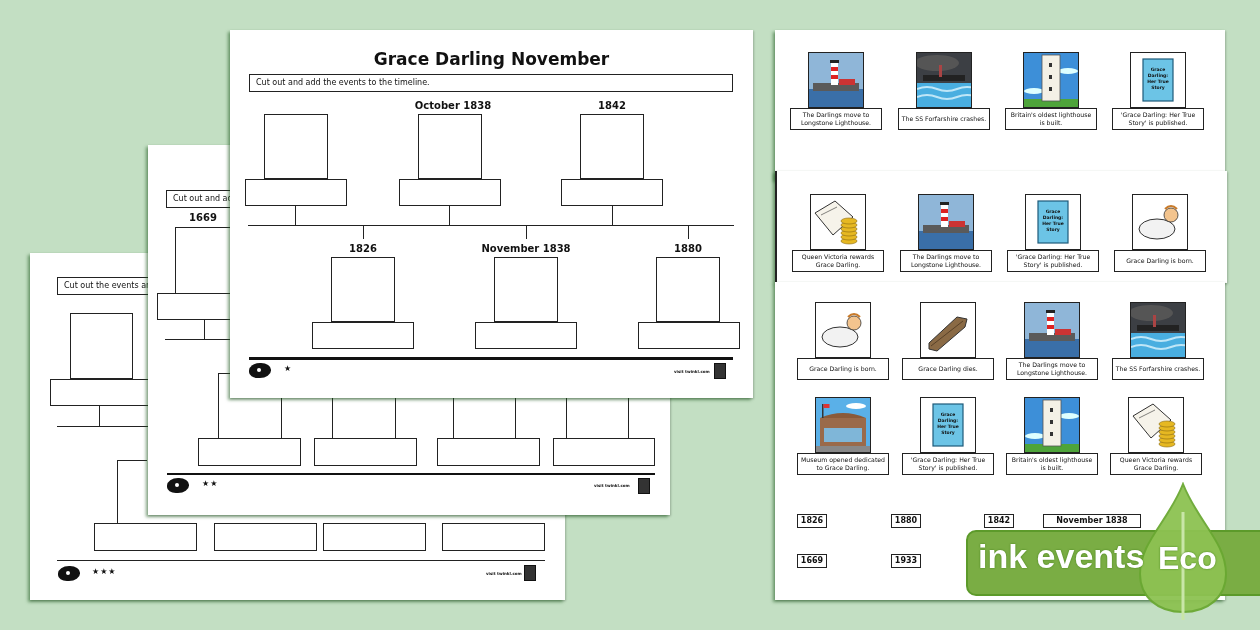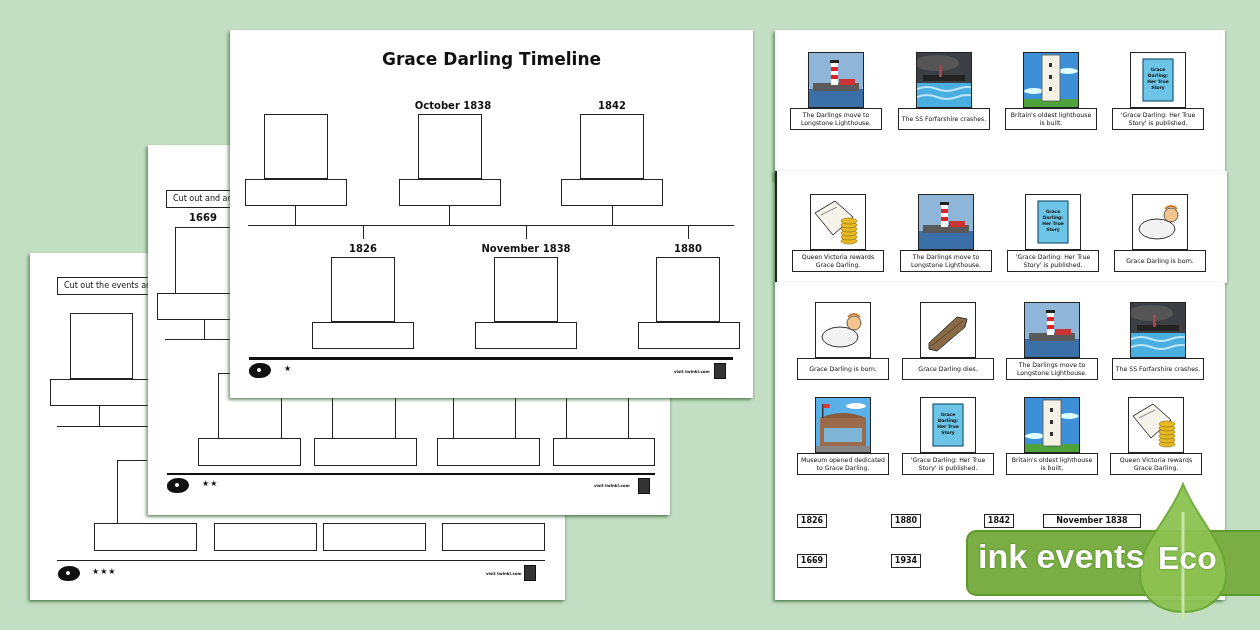--- a/index.html
+++ b/index.html
@@ -70,21 +70,22 @@
   <div class="box" style="left:289px;top:293px;width:103px;height:28px;"></div>
   <div class="box" style="left:405px;top:293px;width:102px;height:28px;"></div>
   <div class="footer-bar" style="left:19px;top:328px;width:488px;height:2px;"></div>
   <div class="blob" style="left:19px;top:333px;"></div>
   <div class="stars" style="left:54px;top:334px;">★★</div>
   <div class="logo-txt" style="left:446px;top:338px;">visit twinkl.com</div>
   <div class="logo-ic" style="left:490px;top:333px;"></div>
 </div>
 
 <div class="page" style="left:230px;top:30px;width:523px;height:368px;">
-  <div class="title" style="left:0;top:19px;width:523px;">Grace Darling Timeline</div>
+  <div class="title" style="left:0;top:19px;width:523px;">Grace Darling November</div>
+  <div class="instr" style="left:19px;top:44px;width:484px;height:18px;">Cut out and add the events to the timeline.</div>
 
   <div class="date" style="left:15px;top:70px;width:100px;margin-top:24px;">1815</div>
   <div class="box" style="left:34px;top:84px;width:64px;height:65px;"></div>
   <div class="box" style="left:15px;top:149px;width:102px;height:27px;"></div>
   <div class="vl" style="left:65px;top:176px;height:19px;"></div>
 
   <div class="date" style="left:163px;top:70px;width:120px;">October 1838</div>
   <div class="box" style="left:188px;top:84px;width:64px;height:65px;"></div>
   <div class="box" style="left:169px;top:149px;width:102px;height:27px;"></div>
   <div class="vl" style="left:219px;top:176px;height:19px;"></div>
@@ -323,21 +324,21 @@
             </g>
           </svg></div>
         <div class="cap" style="left: -18px; top: 56px; width: 92px; height: 22px;">Queen Victoria rewards Grace Darling.</div>
       </div>
     </div>
   <div class="tag" style="left:22px;top:232px;width:30px;">1826</div>
   <div class="tag" style="left:116px;top:232px;width:30px;">1880</div>
   <div class="tag" style="left:209px;top:232px;width:30px;">1842</div>
   <div class="tag" style="left:268px;top:232px;width:98px;">November 1838</div>
   <div class="tag" style="left:22px;top:272px;width:30px;">1669</div>
-  <div class="tag" style="left:116px;top:272px;width:30px;">1934</div>
+  <div class="tag" style="left:116px;top:272px;width:30px;">1933</div>
 </div>
 
 <div class="eco"></div>
 <svg class="abs" style="left:1138px;top:482px;" width="90" height="140" viewBox="0 0 90 140">
   <path d="M45 2 C60 40 88 60 88 92 C88 115 70 130 45 130 C20 130 2 115 2 92 C2 60 30 40 45 2 Z" fill="#8dc252" stroke="#6aa832" stroke-width="2" opacity="0.95"></path>
   <line x1="45" y1="30" x2="45" y2="138" stroke="#c9e6a8" stroke-width="3"></line>
 </svg>
 <div class="eco-text">ink events</div>
 <div class="eco-word">Eco</div>
 

